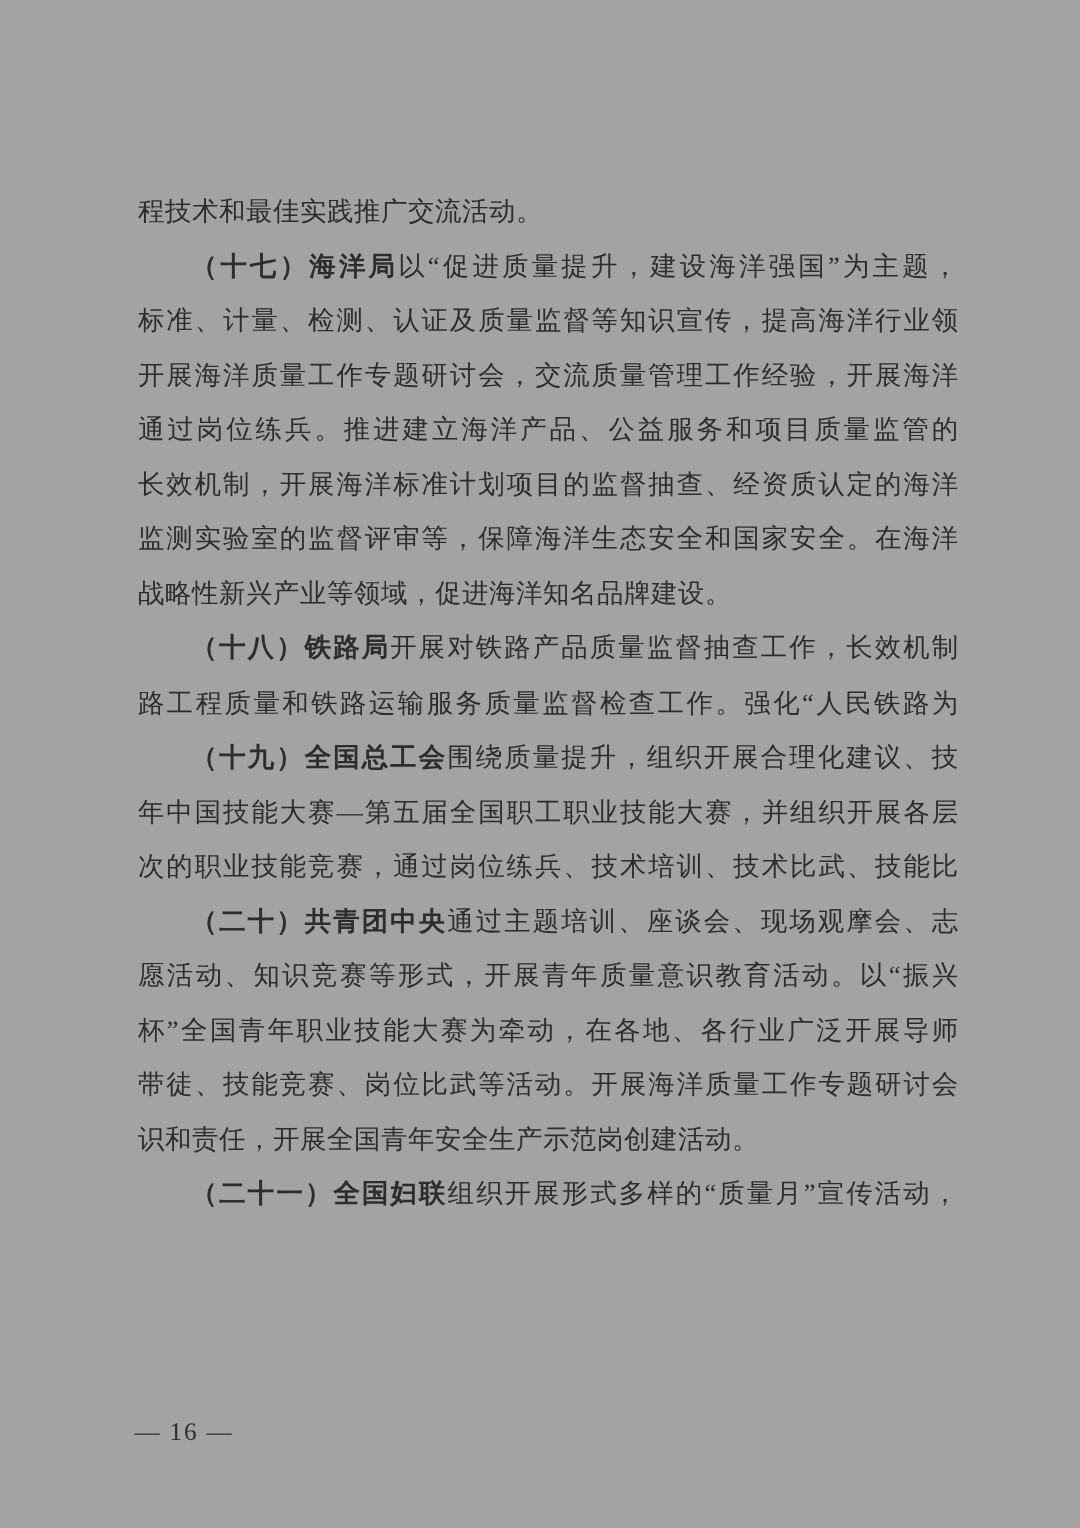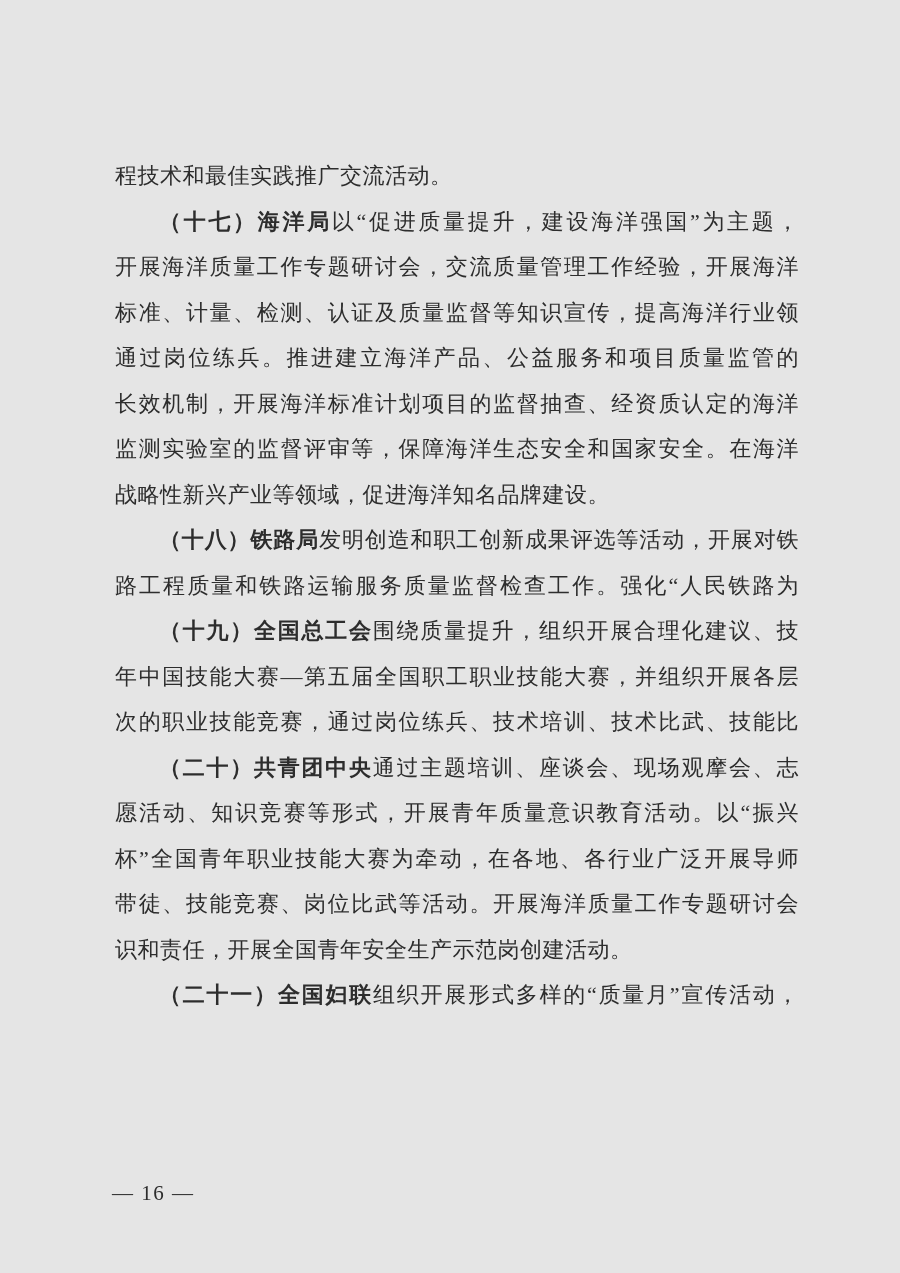--- a/index.html
+++ b/index.html
@@ -5,21 +5,21 @@
 <style>
   html, body {
     margin: 0;
     padding: 0;
     background: #ffffff;
   }
   .page {
     position: relative;
     width: 900px;
     height: 1273px;
-    background: #e5e5e5;
+    background: #a3a3a3;
     overflow: hidden;
     font-family: "Liberation Serif", "DejaVu Serif", serif;
     color: #2d2d2d;
   }
   .content {
     position: absolute;
     left: 115px;
     top: 153px;
     width: 684px;
   }
@@ -53,29 +53,29 @@
 </head>
 <body>
 
 <div class="page">
   <div class="content">
       <div class="paragraph">
         <div class="line"><span>程技术和最佳实践推广交流活动。</span></div>
       </div>
       <div class="paragraph">
         <div class="line justify indent"><span class="bold">（十七）海洋局</span><span>以“促进质量提升，建设海洋强国”为主题，</span></div>
+        <div class="line justify"><span>标准、计量、检测、认证及质量监督等知识宣传，提高海洋行业领</span></div>
         <div class="line justify"><span>开展海洋质量工作专题研讨会，交流质量管理工作经验，开展海洋</span></div>
-        <div class="line justify"><span>标准、计量、检测、认证及质量监督等知识宣传，提高海洋行业领</span></div>
         <div class="line justify"><span>通过岗位练兵。推进建立海洋产品、公益服务和项目质量监管的</span></div>
         <div class="line justify"><span>长效机制，开展海洋标准计划项目的监督抽查、经资质认定的海洋</span></div>
         <div class="line justify"><span>监测实验室的监督评审等，保障海洋生态安全和国家安全。在海洋</span></div>
         <div class="line"><span>战略性新兴产业等领域，促进海洋知名品牌建设。</span></div>
       </div>
       <div class="paragraph">
-        <div class="line justify indent"><span class="bold">（十八）铁路局</span><span>发明创造和职工创新成果评选等活动，开展对铁</span></div>
+        <div class="line justify indent"><span class="bold">（十八）铁路局</span><span>开展对铁路产品质量监督抽查工作，长效机制</span></div>
         <div class="line justify"><span>路工程质量和铁路运输服务质量监督检查工作。强化“人民铁路为</span></div>
       </div>
       <div class="paragraph">
         <div class="line justify indent"><span class="bold">（十九）全国总工会</span><span>围绕质量提升，组织开展合理化建议、技</span></div>
         <div class="line justify"><span>年中国技能大赛—第五届全国职工职业技能大赛，并组织开展各层</span></div>
         <div class="line justify"><span>次的职业技能竞赛，通过岗位练兵、技术培训、技术比武、技能比</span></div>
       </div>
       <div class="paragraph">
         <div class="line justify indent"><span class="bold">（二十）共青团中央</span><span>通过主题培训、座谈会、现场观摩会、志</span></div>
         <div class="line justify"><span>愿活动、知识竞赛等形式，开展青年质量意识教育活动。以“振兴</span></div>

